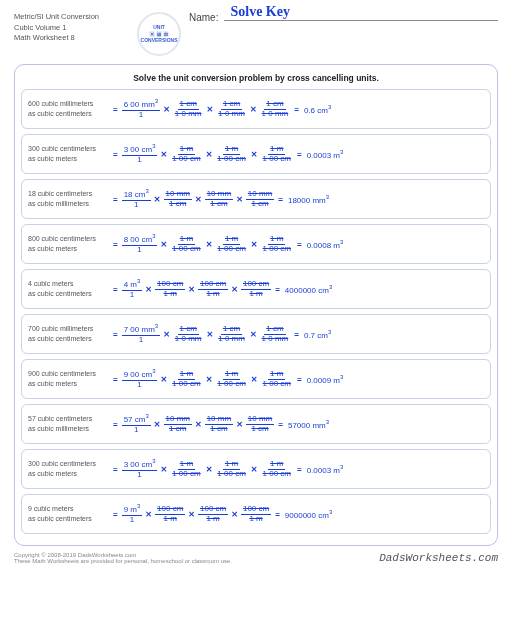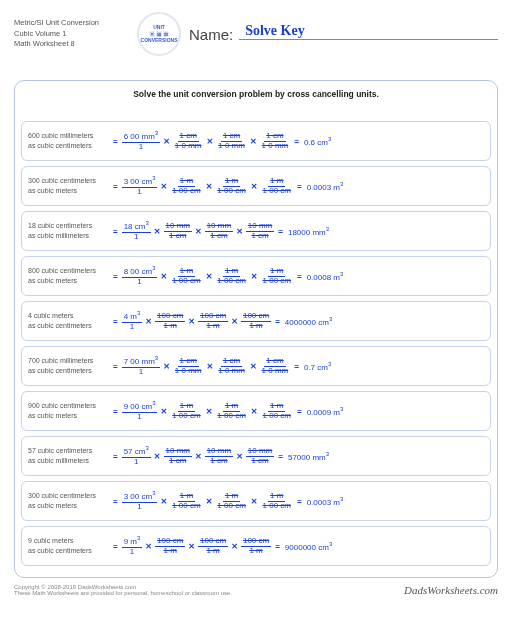--- a/index.html
+++ b/index.html
@@ -1,41 +1,41 @@
 <!DOCTYPE html>
 <html><head>
 <meta charset="utf-8">
 <style>
   *{box-sizing:border-box;margin:0;padding:0}
   body{font-family:Arial,Helvetica,sans-serif;background:#fff;width:512px;font-size:8px;color:#333}
   .page{padding:12px 14px}
-  .hdr{display:flex;align-items:center;gap:8px;margin-bottom:24px}
+  .hdr{display:flex;gap:8px;margin-bottom:8px}
   .meta{flex:0 0 115px;font-size:7.5px;line-height:1.4;color:#555}
   .logo{width:44px;height:44px;border:2.5px solid #dfe6f0;border-radius:50%;display:flex;flex-direction:column;align-items:center;justify-content:center;font-size:5px;font-weight:bold;color:#3a5fc8;text-align:center;line-height:1}
   .logo .ic{display:flex;gap:1px;margin:1px 0}
   .logo .ic span{width:6px;height:6px;background:#e8ecf5;border-radius:1px;display:flex;align-items:center;justify-content:center;font-size:5px}
   .nm{flex:1;display:flex;align-items:baseline;gap:6px}
-  .nm-lbl{font-size:15px;color:#444}
+  .nm-lbl{font-size:10px;color:#444}
   .nm-line{flex:1;border-bottom:1px solid #888;position:relative}
   .nm-ans{color:#1a3fd4;font-family:'Comic Sans MS',cursive;font-size:14px;font-weight:bold;position:absolute;bottom:0;left:6px}
   .frame{border:1.5px solid #b8c4e0;border-radius:10px;padding:8px 6px 6px}
-  .inst{text-align:center;font-weight:bold;font-size:8.5px;margin-bottom:22px;color:#222}
+  .inst{text-align:center;font-weight:bold;font-size:8.5px;margin-bottom:6px;color:#222}
   .row{border:1px solid #c8d2e8;border-radius:6px;padding:3px 6px;margin-bottom:5px;display:flex;align-items:center;min-height:40px}
   .prob{width:82px;font-size:7px;color:#555;line-height:1.5}
   .eq{color:#1a3fd4;font-size:8px;display:flex;align-items:center;flex:1}
   .eqs{margin:0 3px;font-weight:bold}
   .fr{display:inline-flex;flex-direction:column;align-items:center;line-height:1.1;margin:0 1px}
   .fr .n{border-bottom:1px solid #1a3fd4;padding:0 2px;white-space:nowrap}
   .fr .d{padding:0 2px;white-space:nowrap}
   .x{margin:0 2px;font-weight:bold}
   .res{margin-left:2px;white-space:nowrap}
   sup{font-size:6px;vertical-align:super}
   .st{text-decoration:line-through}
   .ft{display:flex;justify-content:space-between;align-items:flex-end;font-size:6px;color:#888;margin-top:6px}
-  .ft-r{font-family:Liberation Serif, serif;font-size:11px;color:#555;font-style:italic}
+  .ft-r{font-family:Liberation Mono, monospace;font-size:11px;color:#555;font-style:italic}
 </style>
 </head>
 <body>
 
 <div class="page">
   <div class="hdr">
     <div class="meta">
       <div>Metric/SI Unit Conversion</div>
       <div>Cubic Volume 1</div>
       <div>Math Worksheet 8</div>

